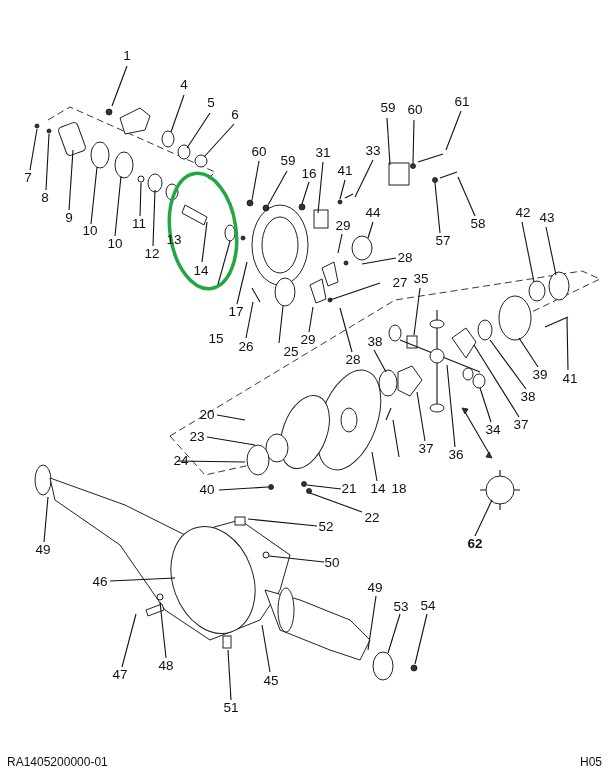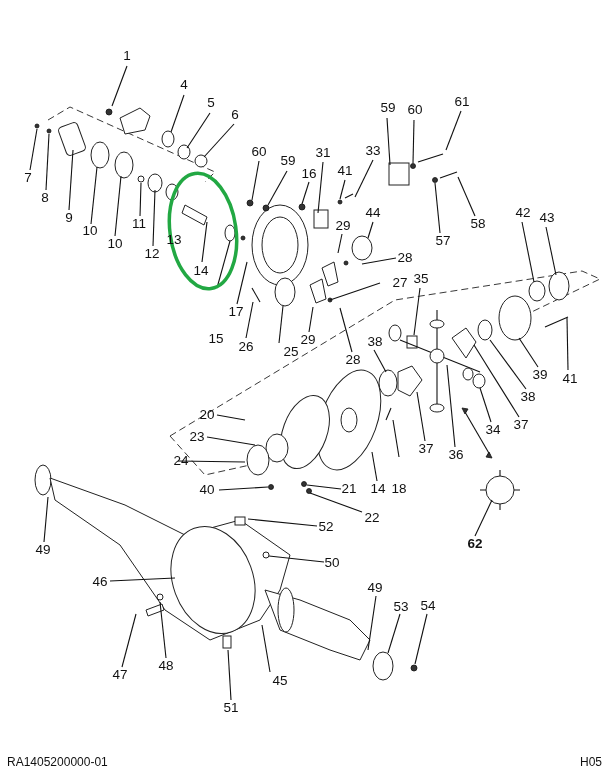--- a/index.html
+++ b/index.html
@@ -243,19 +243,19 @@
       <div class="lbl" style="left: 475px; top: 544px; font-weight: bold;">62</div>
       <div class="lbl" style="left: 43px; top: 550px;">49</div>
       <div class="lbl" style="left: 326px; top: 527px;">52</div>
       <div class="lbl" style="left: 332px; top: 563px;">50</div>
       <div class="lbl" style="left: 100px; top: 582px;">46</div>
       <div class="lbl" style="left: 375px; top: 588px;">49</div>
       <div class="lbl" style="left: 401px; top: 607px;">53</div>
       <div class="lbl" style="left: 428px; top: 606px;">54</div>
       <div class="lbl" style="left: 120px; top: 675px;">47</div>
       <div class="lbl" style="left: 166px; top: 666px;">48</div>
-      <div class="lbl" style="left: 271px; top: 681px; margin-left: 9px;">45</div>
+      <div class="lbl" style="left: 271px; top: 681px;">45</div>
       <div class="lbl" style="left: 231px; top: 708px;">51</div>
     </div>
 
   <div class="footer" style="left:7px; top:755px;">RA1405200000-01</div>
   <div class="footer" style="right:8px; top:755px;">H05</div>
 </div>
 
 </body></html>

